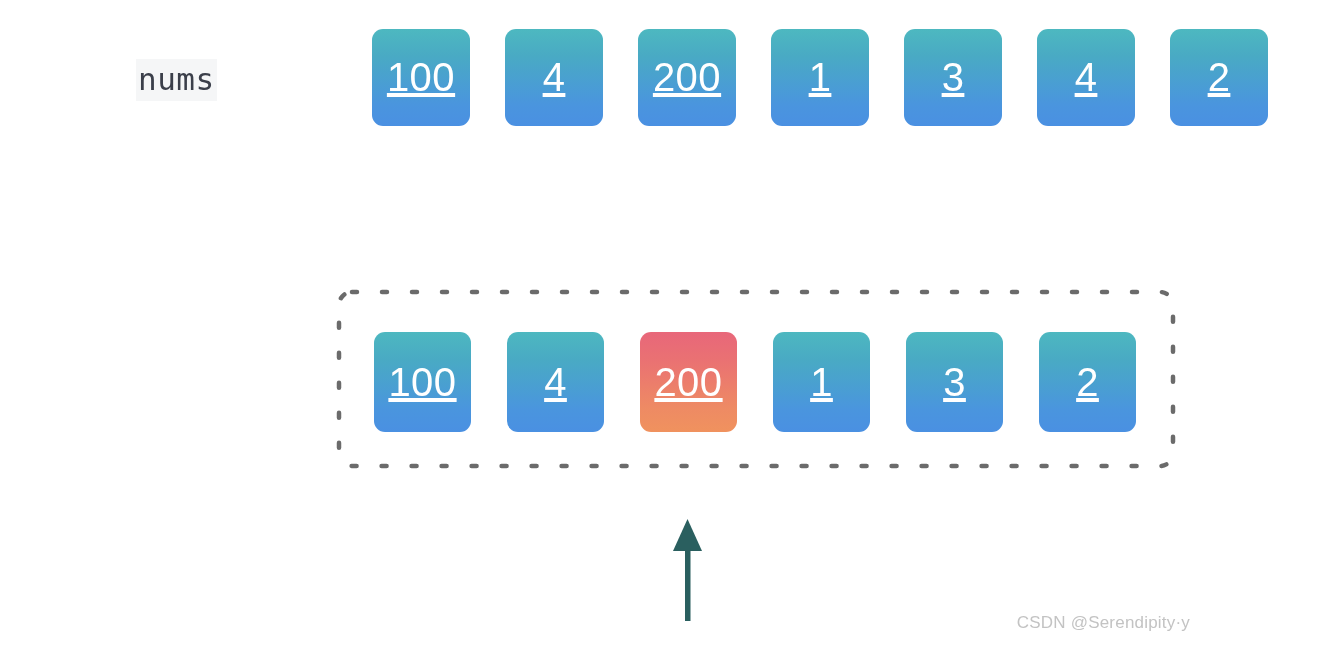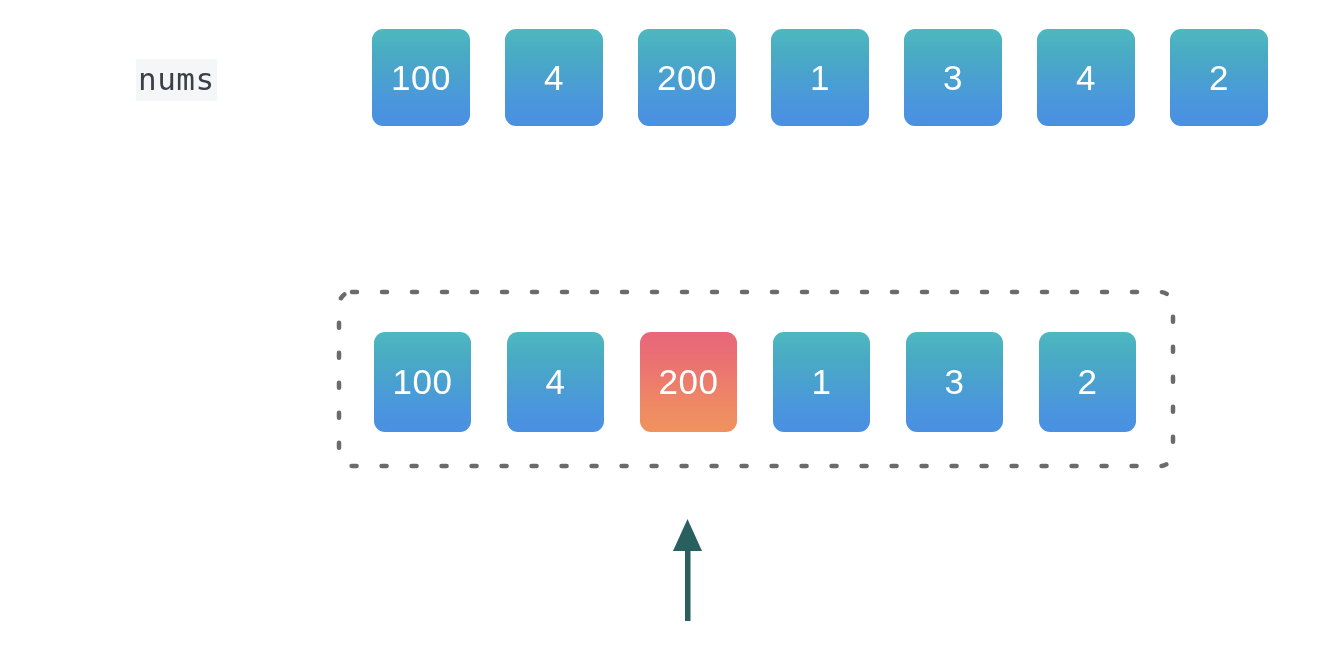--- a/index.html
+++ b/index.html
@@ -60,25 +60,26 @@
   }
 
   .box {
     width: 98px;
     height: 97px;
     border-radius: 11px;
     display: flex;
     align-items: center;
     justify-content: center;
     color: #ffffff;
-    font-size: 35px;
+    font-size: 40px;
     font-family: "Liberation Sans", sans-serif;
     font-weight: 400;
     letter-spacing: 0.5px;
     box-sizing: border-box;
+    text-decoration: underline;
   }
   #row-nums-set .box {
     width: 97px;
     height: 100px;
   }
   .box.teal {
     background: linear-gradient(to bottom, #4db8c0 0%, #49aac4 28%, #4a95de 78%, #4a90e2 100%);
   }
   .box.warm {
     background: linear-gradient(to bottom, #e8677a 0%, #ea7272 30%, #ee8a64 75%, #f0925e 100%);
@@ -158,14 +159,15 @@
       <div class="box teal">2</div>
     </div>
 
   <div id="pointer-arrow">
     <svg width="48" height="110" viewBox="0 0 48 110" aria-hidden="true">
       <polygon points="23.5,4 38,36 9,36" fill="#2a5f5f"></polygon>
       <rect x="21" y="33" width="5.5" height="73" fill="#2a5f5f"></rect>
     </svg>
   </div>
 
+  <div id="watermark">CSDN @Serendipity·y</div>
 
 </div>
 
 </body></html>

